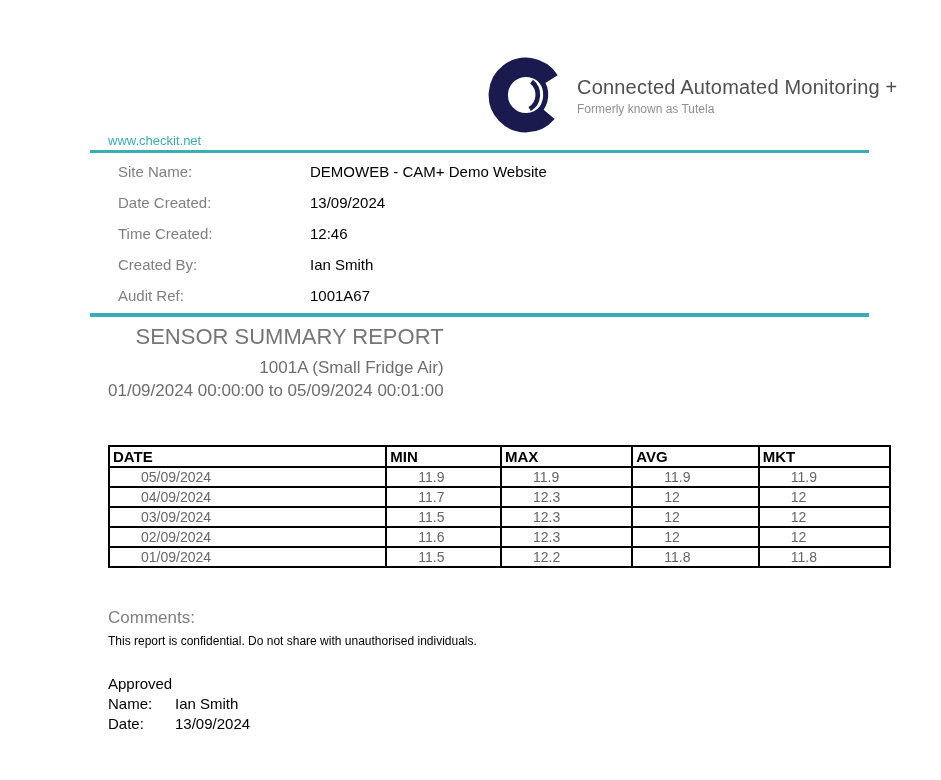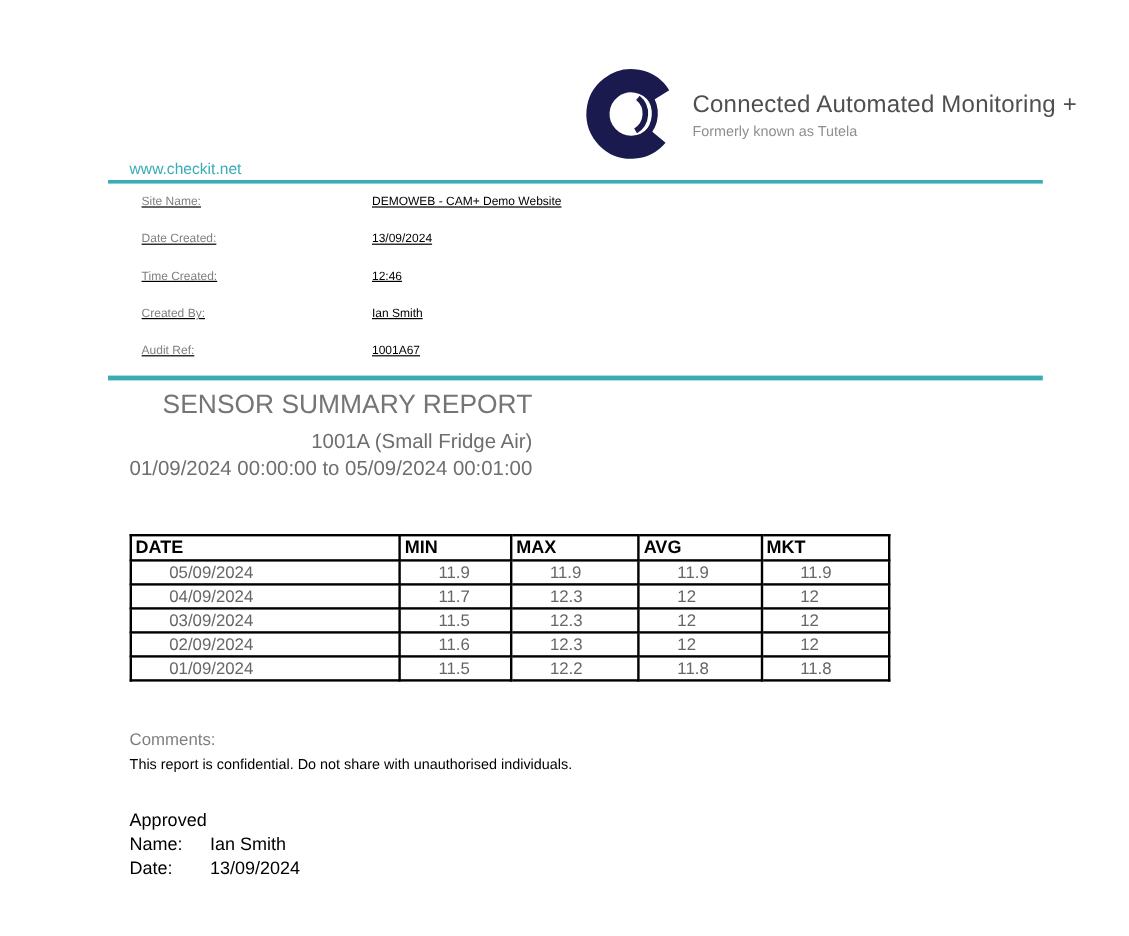--- a/index.html
+++ b/index.html
@@ -20,42 +20,42 @@
   .logo-title { font-size: 20px; color: #4f4f4f; letter-spacing: 0.2px; white-space: nowrap; }
   .logo-sub { font-size: 12px; color: #8f8f8f; margin-top: 3px; white-space: nowrap; }
 
   
   .website { position: absolute; left: 108px; top: 133px; font-size: 13px; color: #3aacb6; text-decoration: none; }
   .rule-1 { position: absolute; left: 90px; top: 150px; width: 779px; height: 3px; background: #3aacb6; }
   .rule-2 { position: absolute; left: 90px; top: 313px; width: 779px; height: 4px; background: #3aacb6; }
 
   
   .meta { position: absolute; left: 118px; top: 163px; }
-  .meta-row { display: flex; height: 31px; font-size: 10px; text-decoration: underline; }
+  .meta-row { display: flex; height: 31px; font-size: 15px; }
   .meta-label { width: 192px; color: #7f7f7f; }
   .meta-value { color: #000; }
 
   
   .report { position: absolute; left: 108px; top: 324px; text-align: right; }
   .report-title { font-size: 22px; color: #757575; margin: 0 0 6px 0; font-weight: normal; }
   .report-line { font-size: 17px; color: #6e6e6e; line-height: 23px; }
 
   
   .sensor-table {
-    position: absolute; left: 108px; top: 445px; width: 634px;
+    position: absolute; left: 108px; top: 445px; width: 783px;
     border-collapse: collapse; table-layout: fixed;
     border: 2px solid #000;
   }
   .sensor-table th, .sensor-table td { border: 2px solid #000; padding: 1px 3px; overflow: hidden; }
   .sensor-table th { text-align: left; font-size: 15px; font-weight: bold; color: #000; height: 19px; }
   .sensor-table td { font-size: 14px; color: #666; height: 16px; padding-left: 31px; }
 
   
   .comments { position: absolute; left: 108px; top: 608px; }
-  .comments-label { font-size: 14px; color: #7f7f7f; margin-bottom: 6px; }
+  .comments-label { font-size: 17px; color: #7f7f7f; margin-bottom: 6px; }
   .comments-text { font-size: 12px; color: #000; }
 
   
   .approval { position: absolute; left: 108px; top: 674px; font-size: 15px; color: #000; }
   .approval-title { line-height: 20px; }
   .approval-row { display: flex; line-height: 20px; }
   .approval-label { width: 67px; }
 </style>
 </head>
 <body>

